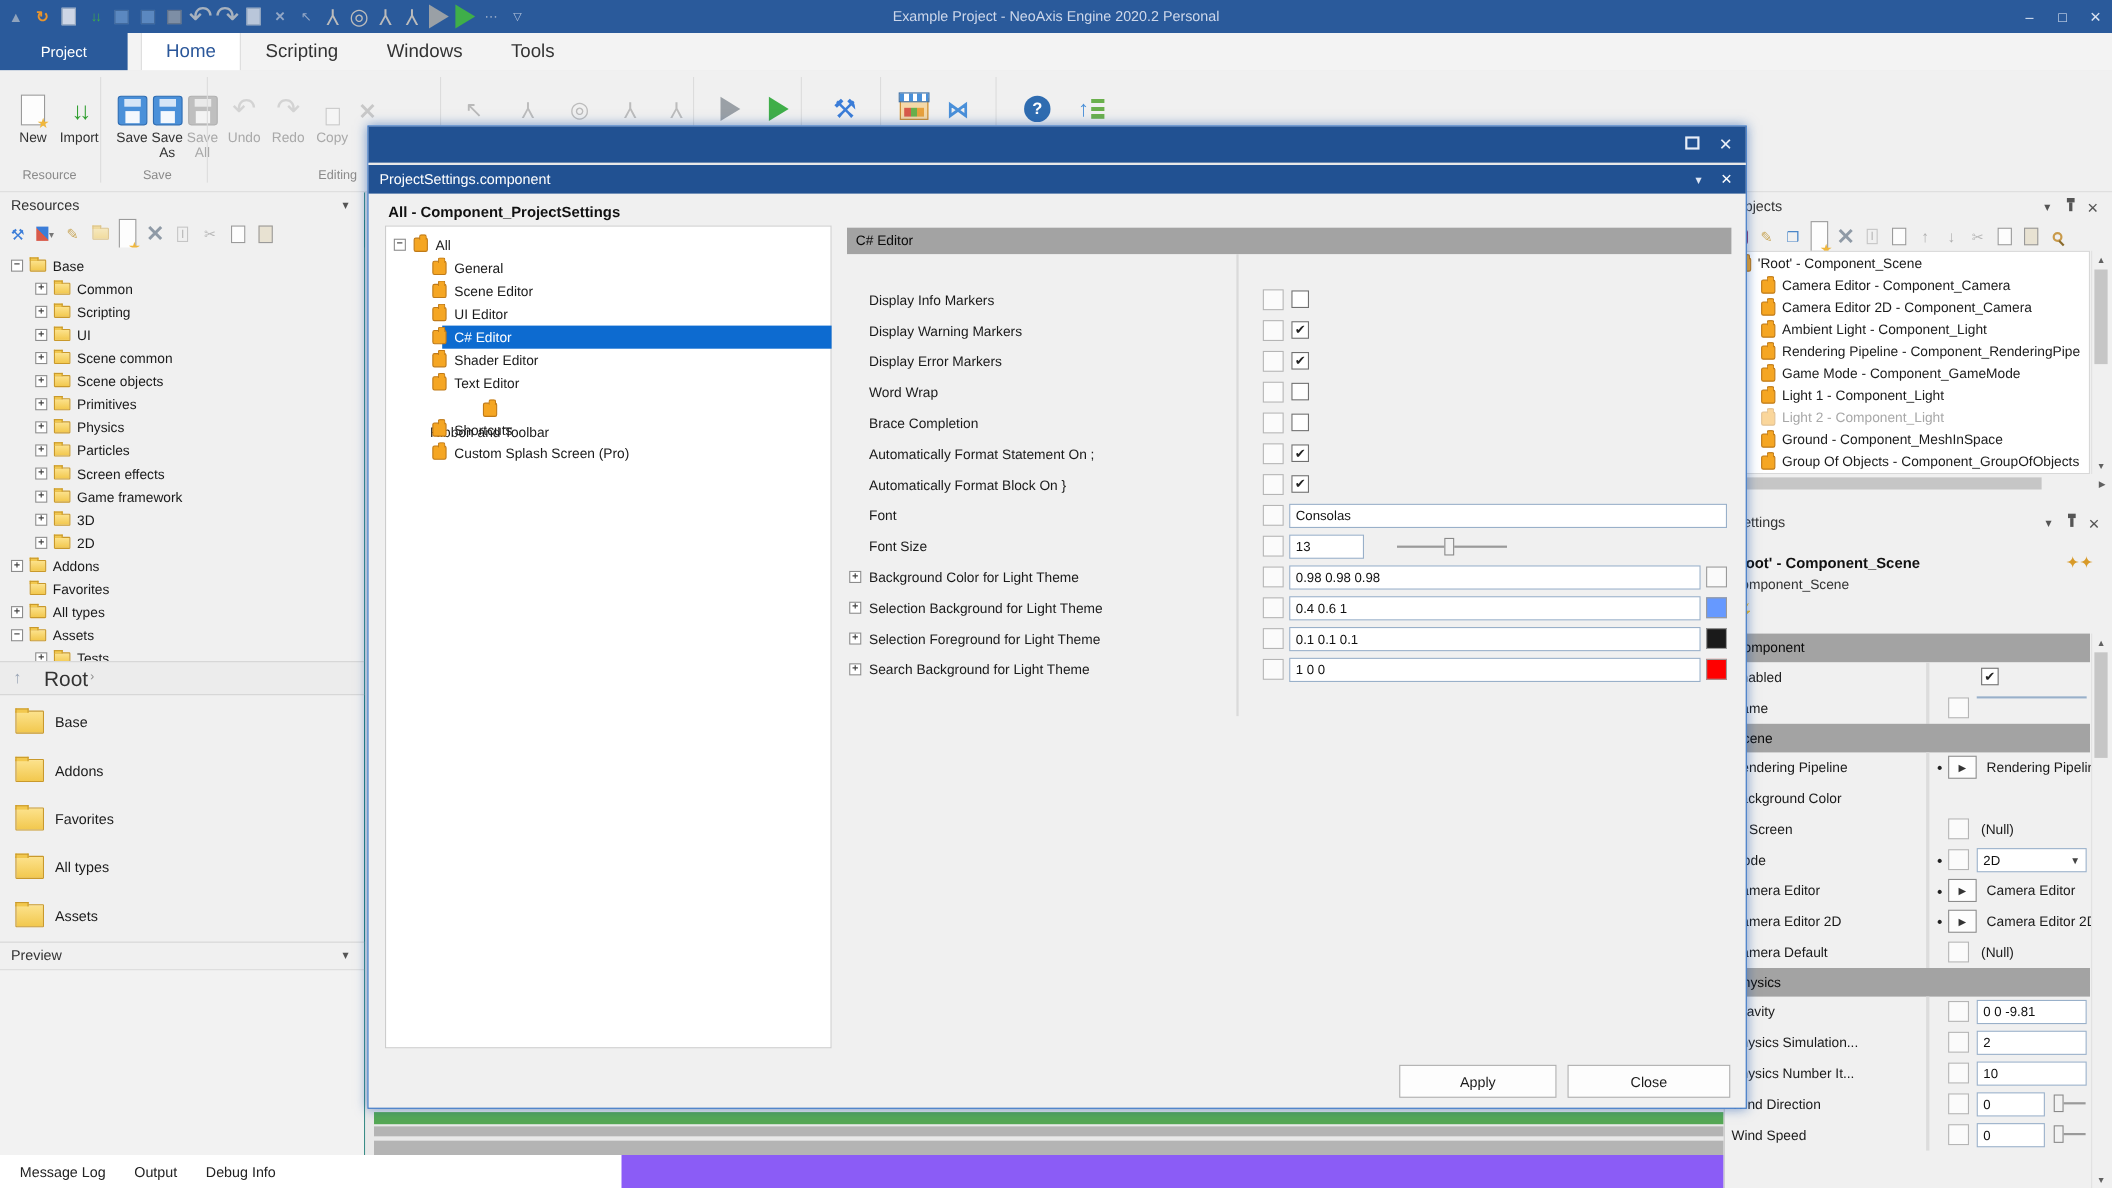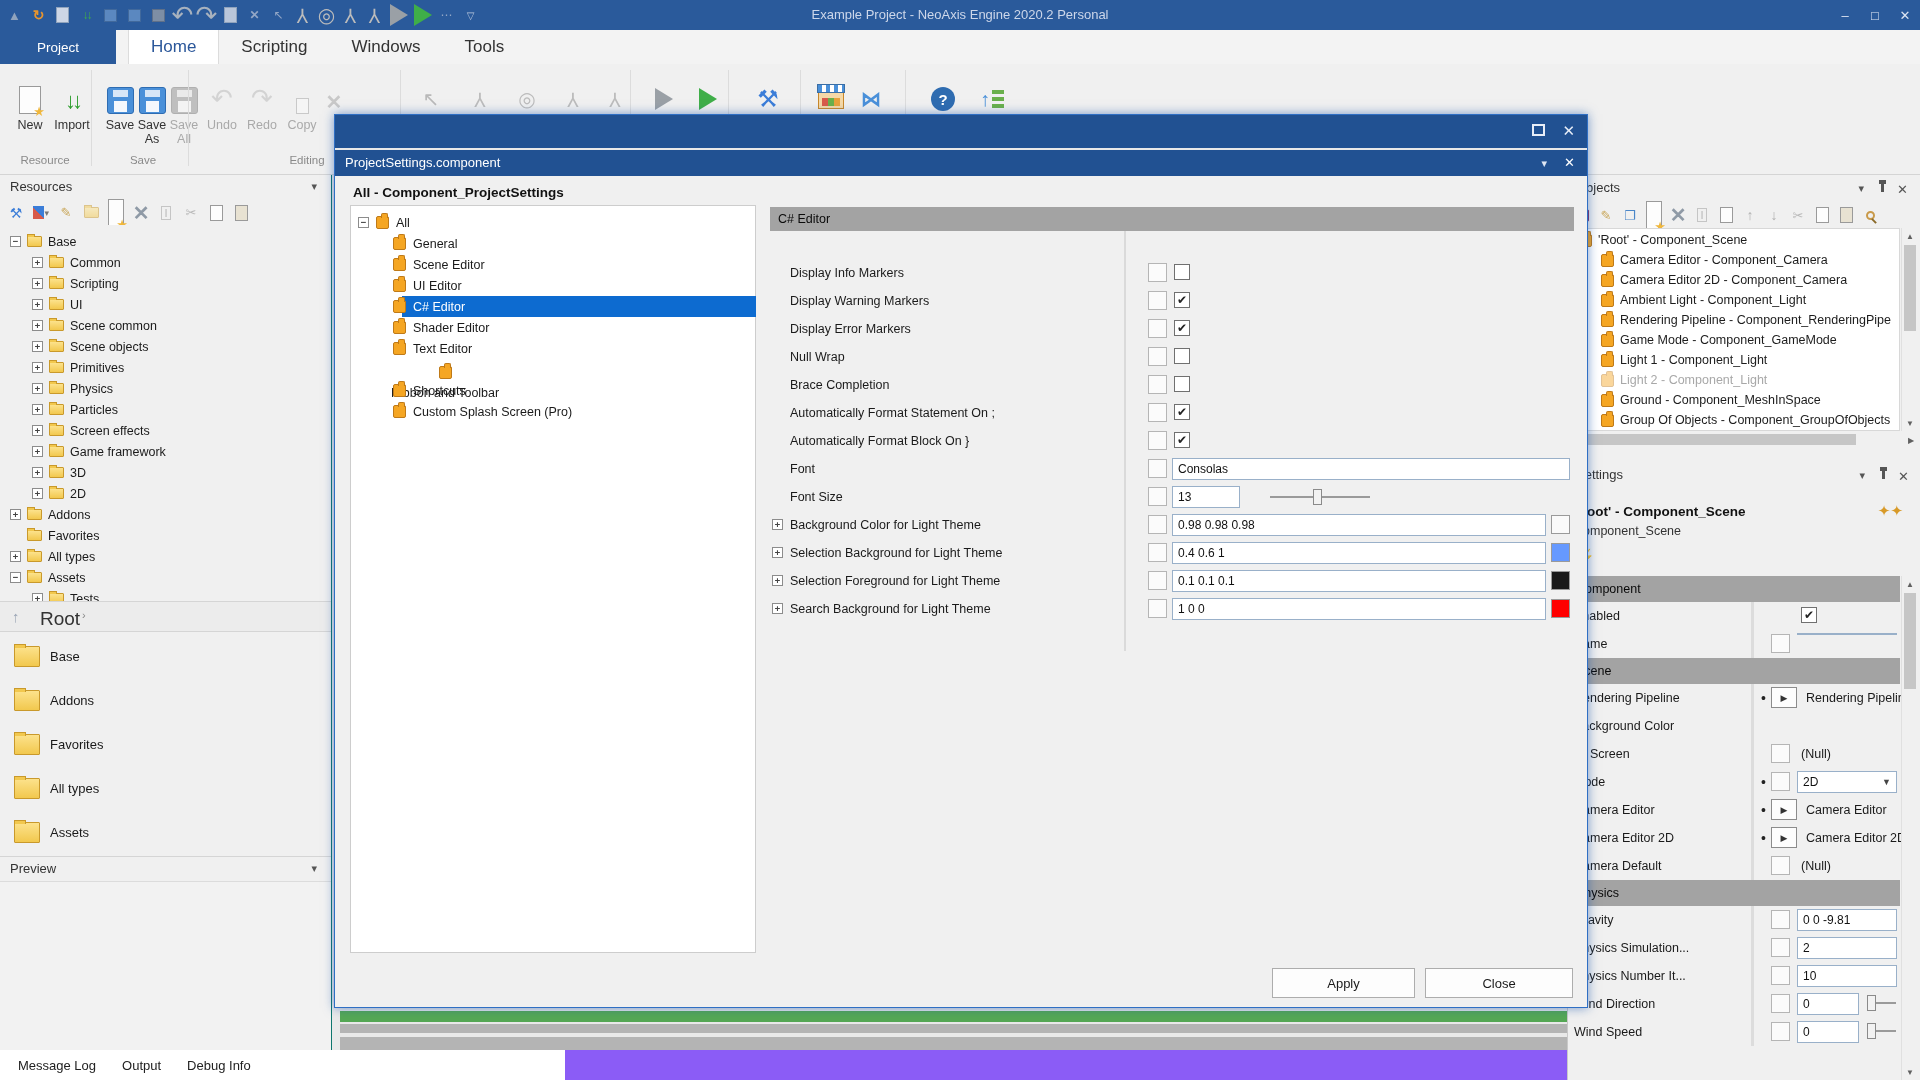--- a/index.html
+++ b/index.html
@@ -831,21 +831,21 @@
           <span class="lb">Display Warning Markers</span>
           <span class="rb" style="position:absolute;left:378px;top:4px"></span>
           <span class="cb" style="position:absolute;left:404px;top:5px">✔</span>
         </div>
         <div class="drow" style="top: 84px;">
           <span class="lb">Display Error Markers</span>
           <span class="rb" style="position:absolute;left:378px;top:4px"></span>
           <span class="cb" style="position:absolute;left:404px;top:5px">✔</span>
         </div>
         <div class="drow" style="top: 112px;">
-          <span class="lb">Null Wrap</span>
+          <span class="lb">Word Wrap</span>
           <span class="rb" style="position:absolute;left:378px;top:4px"></span>
           <span class="cb" style="position:absolute;left:404px;top:5px"></span>
         </div>
         <div class="drow" style="top: 140px;">
           <span class="lb">Brace Completion</span>
           <span class="rb" style="position:absolute;left:378px;top:4px"></span>
           <span class="cb" style="position:absolute;left:404px;top:5px"></span>
         </div>
         <div class="drow" style="top: 168px;">
           <span class="lb">Automatically Format Statement On ;</span>

